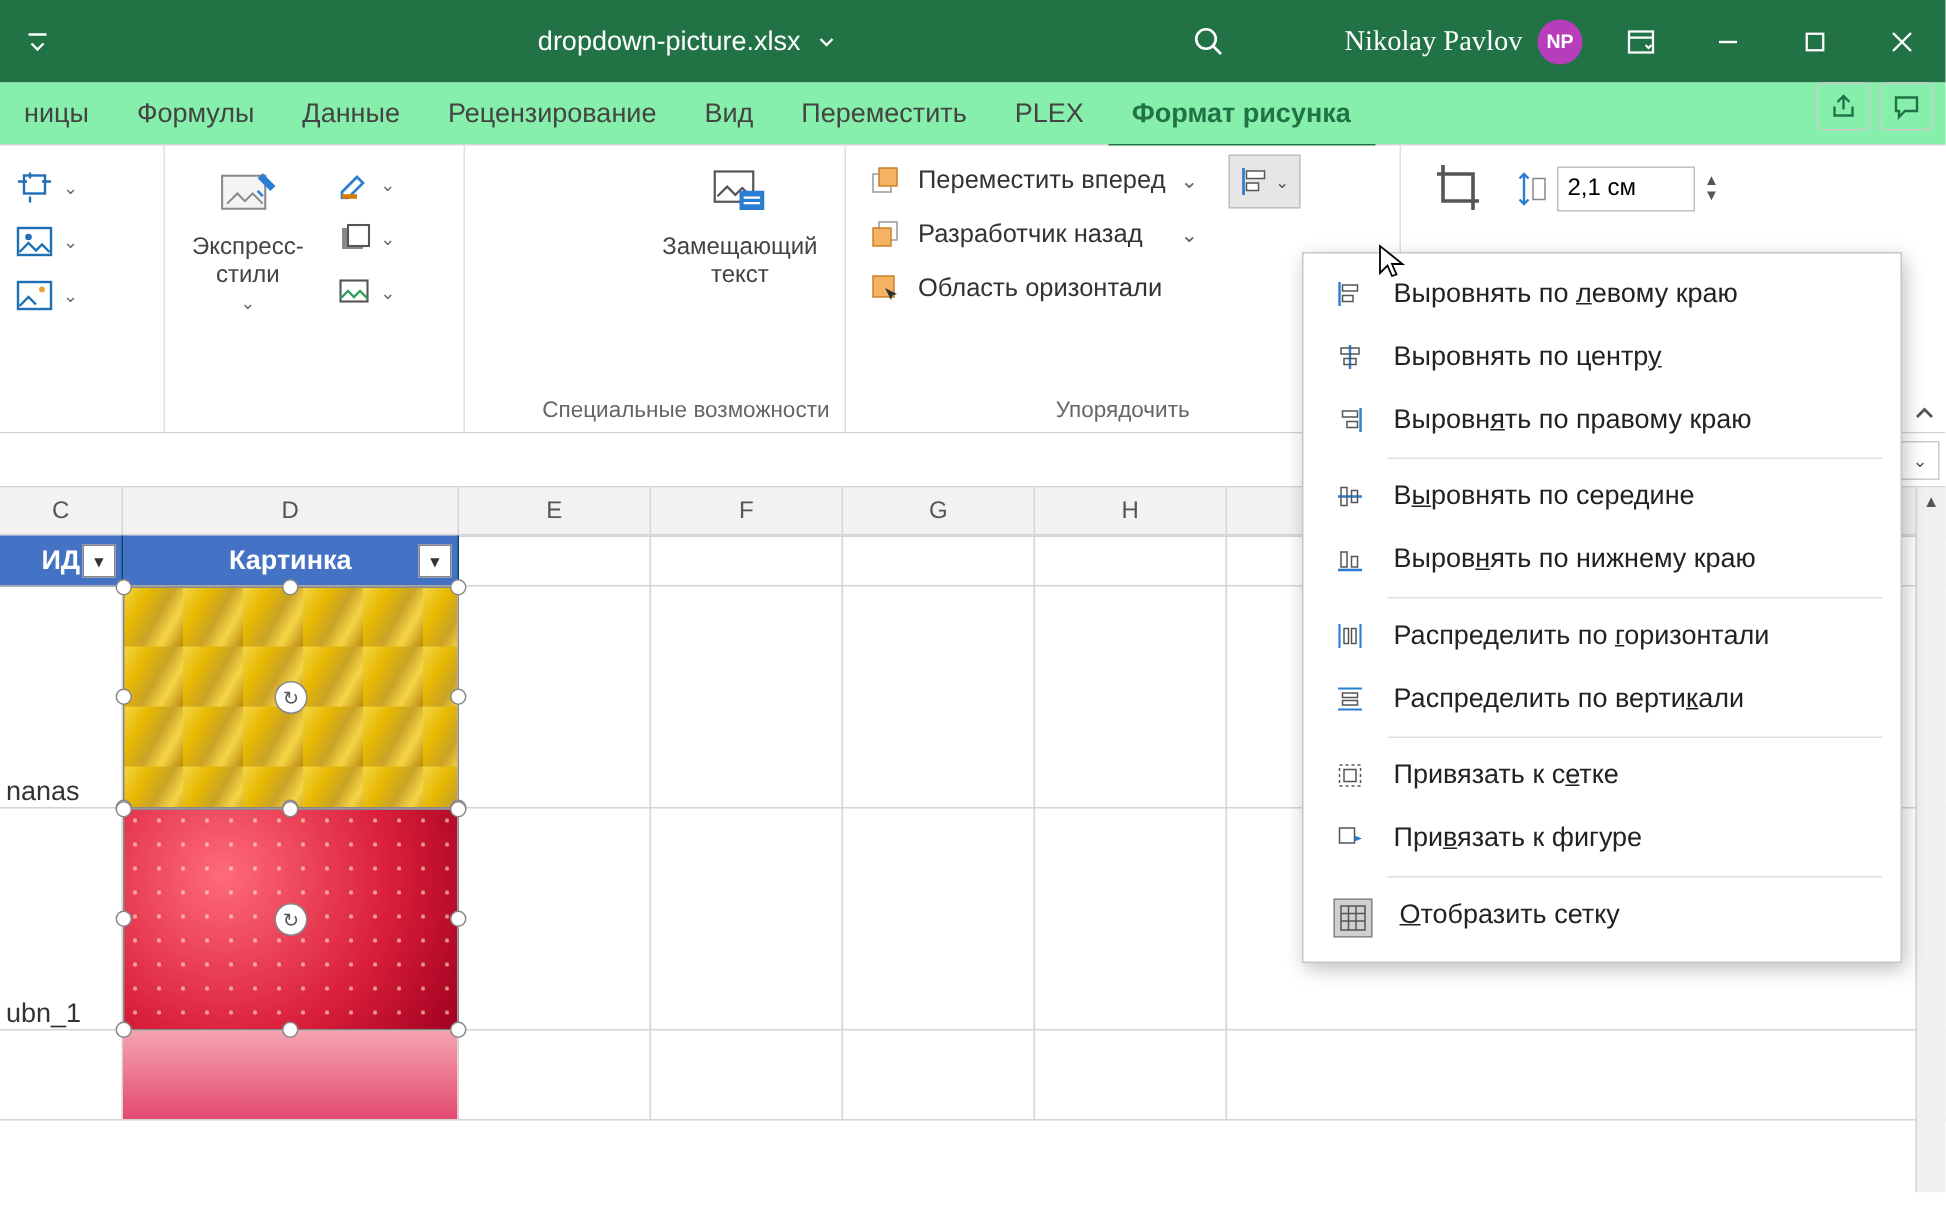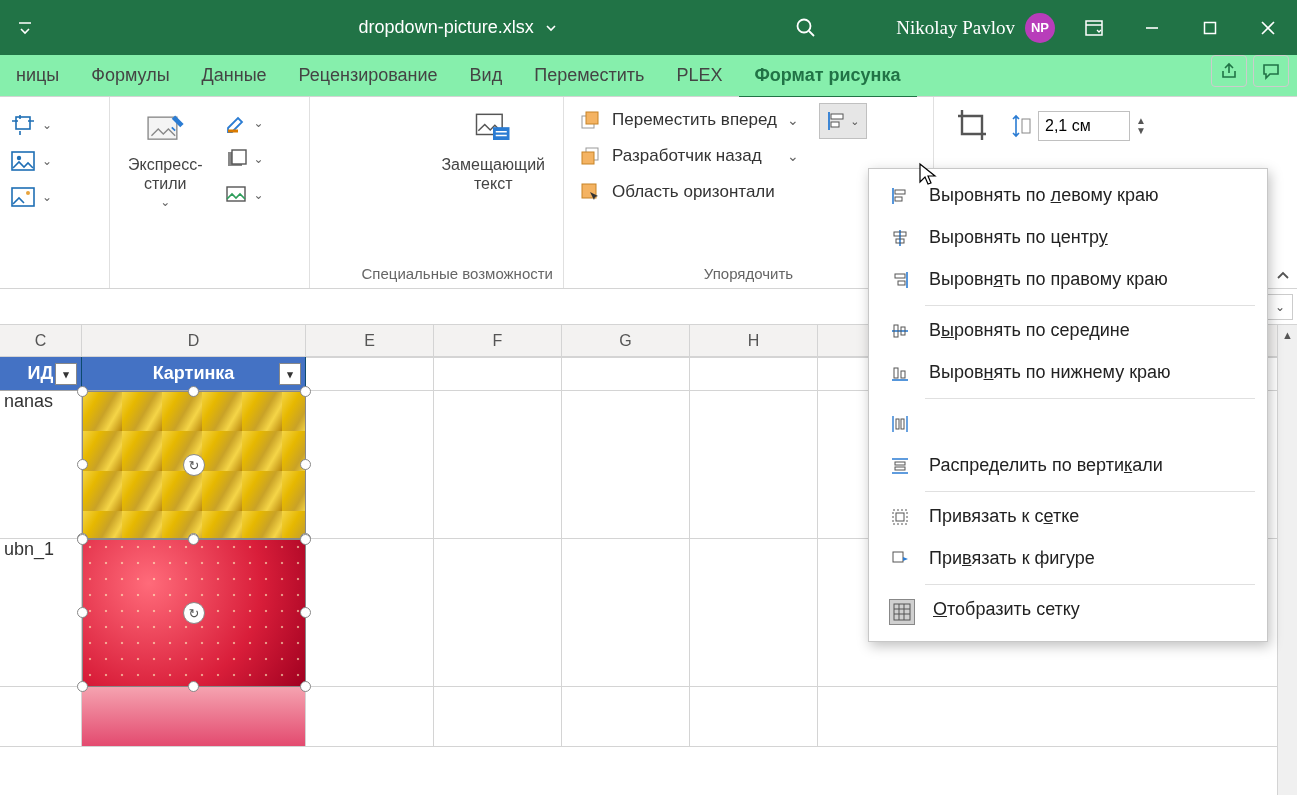--- a/index.html
+++ b/index.html
@@ -61,21 +61,21 @@
 
 
 .grid-area { position: relative; height: 470px; overflow: hidden; }
 .col-headers { display: flex; height: 32px; background: #f3f2f1; border-bottom: 1px solid #d4d4d4; }
 .col-headers .ch { border-right: 1px solid #d4d4d4; display: flex; align-items: center; justify-content: center; font-size: 16px; color: #555; }
 .cells { position: relative; }
 .table-head-row { display: flex; height: 34px; }
 .th-cell { background: #4472c4; color: #fff; font-weight: 700; font-size: 18px; display: flex; align-items: center; justify-content: center; border-right: 1px solid #0c4a6e; border-bottom: 1px solid #a6a6a6; position: relative; }
 .th-cell .filter-btn { position: absolute; right: 4px; top: 6px; width: 22px; height: 22px; background: #fff; border: 1px solid #888; display: flex; align-items: center; justify-content: center; font-size: 11px; color: #333; cursor: pointer;}
 .data-row { display: flex; height: 148px; }
-.data-cell { border-right: 1px solid #d4d4d4; border-bottom: 1px solid #d4d4d4; display: flex; align-items: flex-start; font-size: 18px; color: #333; padding-left: 4px; overflow: hidden; }
+.data-cell { border-right: 1px solid #d4d4d4; border-bottom: 1px solid #d4d4d4; display: flex; align-items: flex-end; font-size: 18px; color: #333; padding-left: 4px; overflow: hidden; }
 .img-cell { padding: 0; position: relative; }
 .banana-img { width: 100%; height: 100%; background: linear-gradient(120deg, #f5d547 0%, #e6b800 30%, #c9a227 55%, #f5d547 75%, #b8860b 100%); background-size: 40px 40px; }
 .straw-img { width: 100%; height: 100%; background: radial-gradient(circle at 30% 30%, #ff6b7a 0%, #d91e3a 60%, #a00020 100%); position: relative; }
 .straw-img::after { content: ""; position: absolute; inset: 0; background-image: radial-gradient(circle, rgba(255,255,200,0.55) 1.2px, transparent 1.6px); background-size: 16px 16px; }
 .below-img { width: 100%; height: 100%; background: linear-gradient(180deg, #f5a3b0, #e34a6f); }
 
 
 .sel-frame { position: absolute; border: 1.5px solid #888; pointer-events: none; }
 .handle { width: 11px; height: 11px; background: #fff; border: 1.5px solid #888; border-radius: 50%; position: absolute; }
 .rot-handle { width: 22px; height: 22px; background: #fff; border: 1.5px solid #888; border-radius: 50%; position: absolute; left: calc(50% - 11px); top: calc(50% - 11px); display: flex; align-items: center; justify-content: center; font-size: 13px; color: #555; }
@@ -507,20 +507,21 @@
     </div>
     <div class="dd-sep"></div>
     <div class="dd-item">
       <span class="dd-icon">
         <svg width="20" height="20" viewBox="0 0 20 20">
           <path d="M3 2v16M17 2v16" stroke="#2b7cd3" stroke-width="1.4"></path>
           <rect x="6" y="5" width="3" height="10" fill="none" stroke="#555"></rect>
           <rect x="11" y="5" width="3" height="10" fill="none" stroke="#555"></rect>
         </svg>
       </span>
+      <span>Распределить по <span class="underline-char">г</span>оризонтали</span>
     </div>
     <div class="dd-item">
       <span class="dd-icon">
         <svg width="20" height="20" viewBox="0 0 20 20">
           <path d="M2 3h16M2 17h16" stroke="#2b7cd3" stroke-width="1.4"></path>
           <rect x="5" y="6" width="10" height="3" fill="none" stroke="#555"></rect>
           <rect x="5" y="11" width="10" height="3" fill="none" stroke="#555"></rect>
         </svg>
       </span>
       <span>Распределить по верти<span class="underline-char">к</span>али</span>

